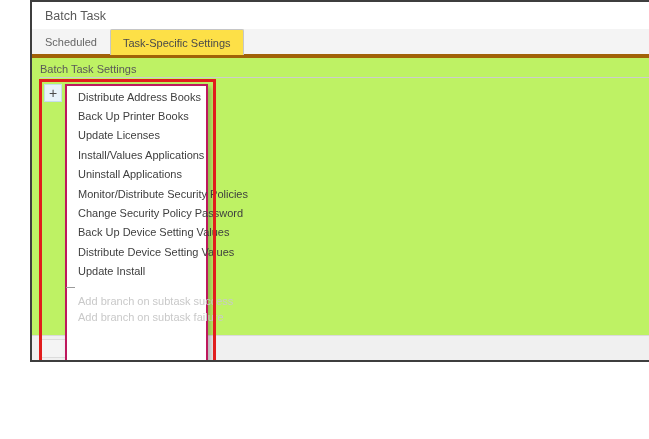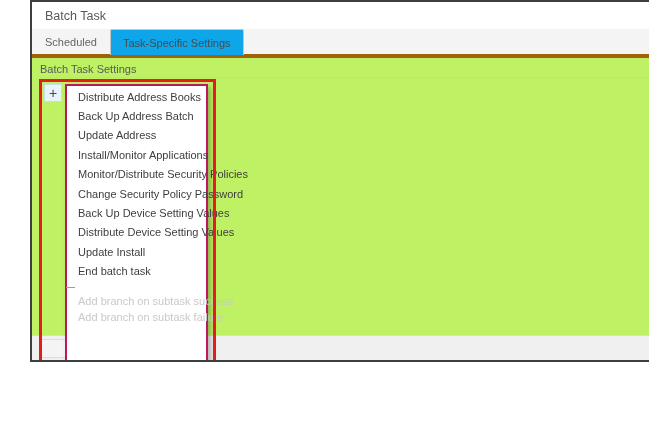--- a/index.html
+++ b/index.html
@@ -7,21 +7,21 @@
   body { font-family:"Liberation Sans", sans-serif; -webkit-font-smoothing:antialiased; }
 
   .window { position:relative; width:649px; height:362px; border:2px solid #3e3e3e; background:#fff; overflow:hidden;margin-left:30px; }
 
   .titlebar { height:27px; display:flex; align-items:center; padding-left:13px; }
   .title { font-size:12.5px; color:#595959; }
 
   .tabbar { position:absolute; top:27px; left:0; right:0; height:29px; background:#f4f4f4;
             border-bottom:4px solid #a16207; display:flex; align-items:stretch; }
   .tab { display:flex; align-items:center; padding:0 13px; font-size:11px; color:#666; cursor:default; white-space:nowrap; }
-  .tab.active { background:#0ea5e9; border:1px solid #c6c6c6; border-bottom:none; margin-bottom:-1px;
+  .tab.active { background:#fde047; border:1px solid #c6c6c6; border-bottom:none; margin-bottom:-1px;
                 border-radius:2px 2px 0 0; padding:0 12px; color:#4a4a4a; }
 
   .content { position:absolute; top:56px; left:0; right:0; bottom:0; background:#bef264; }
 
   .section-label { position:absolute; left:8px; top:5px; font-size:11px; color:#595959; }
   .divider-top    { position:absolute; left:8px; right:5px; top:19px;  border-top:1px solid #cdcdcd; }
   .divider-bottom { position:absolute; left:8px; right:5px; top:332px; border-top:1px solid #e2e2e2; }
 
   .plus-btn { position:absolute; left:12px; top:26px; width:18px; height:18px;
               background:#e8f3fa; border:1px solid #c6dded; display:flex; align-items:center; justify-content:center;
@@ -71,29 +71,29 @@
     <div class="section-label">Batch Task Settings</div>
     <div class="divider-top"></div>
     <div class="divider-bottom"></div>
 
     <button class="plus-btn">
       <span>+</span>
     </button>
 
     <div class="task-menu">
       <div class="menu-item">Distribute Address Books</div>
-      <div class="menu-item">Back Up Address Batch</div>
-      <div class="menu-item">Update Address</div>
-      <div class="menu-item">Install/Monitor Applications</div>
+      <div class="menu-item">Back Up Printer Books</div>
+      <div class="menu-item">Update Licenses</div>
+      <div class="menu-item">Install/Values Applications</div>
+      <div class="menu-item">Uninstall Applications</div>
       <div class="menu-item">Monitor/Distribute Security Policies</div>
       <div class="menu-item">Change Security Policy Password</div>
       <div class="menu-item">Back Up Device Setting Values</div>
       <div class="menu-item">Distribute Device Setting Values</div>
       <div class="menu-item">Update Install</div>
-      <div class="menu-item">End batch task</div>
       <div class="menu-sep">
           <span></span>
         </div>
       <div class="menu-item disabled">Add branch on subtask success</div>
       <div class="menu-item disabled">Add branch on subtask failure</div>
     </div>
 
     <div class="highlight-box"></div>
 
     <div class="toolbar">

